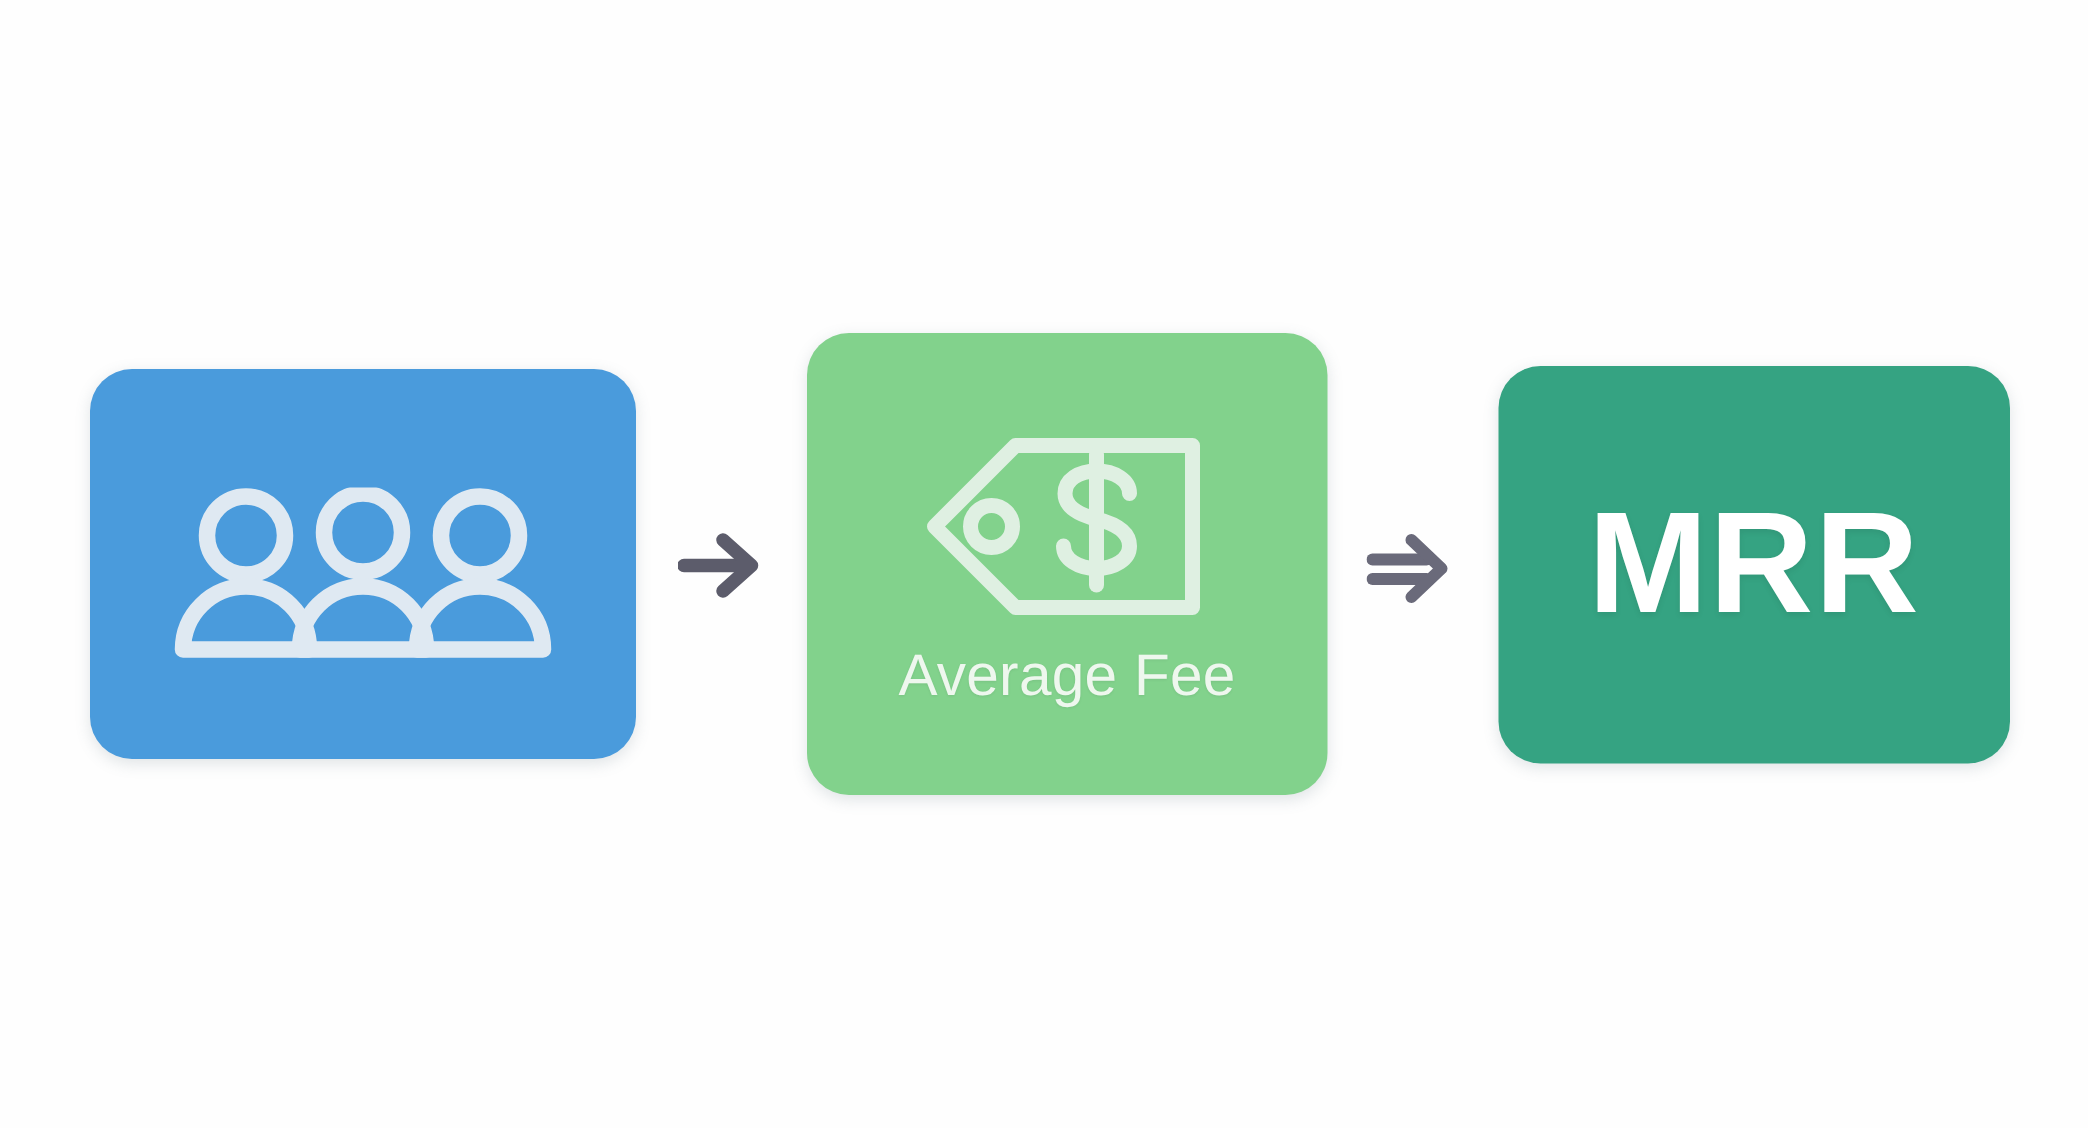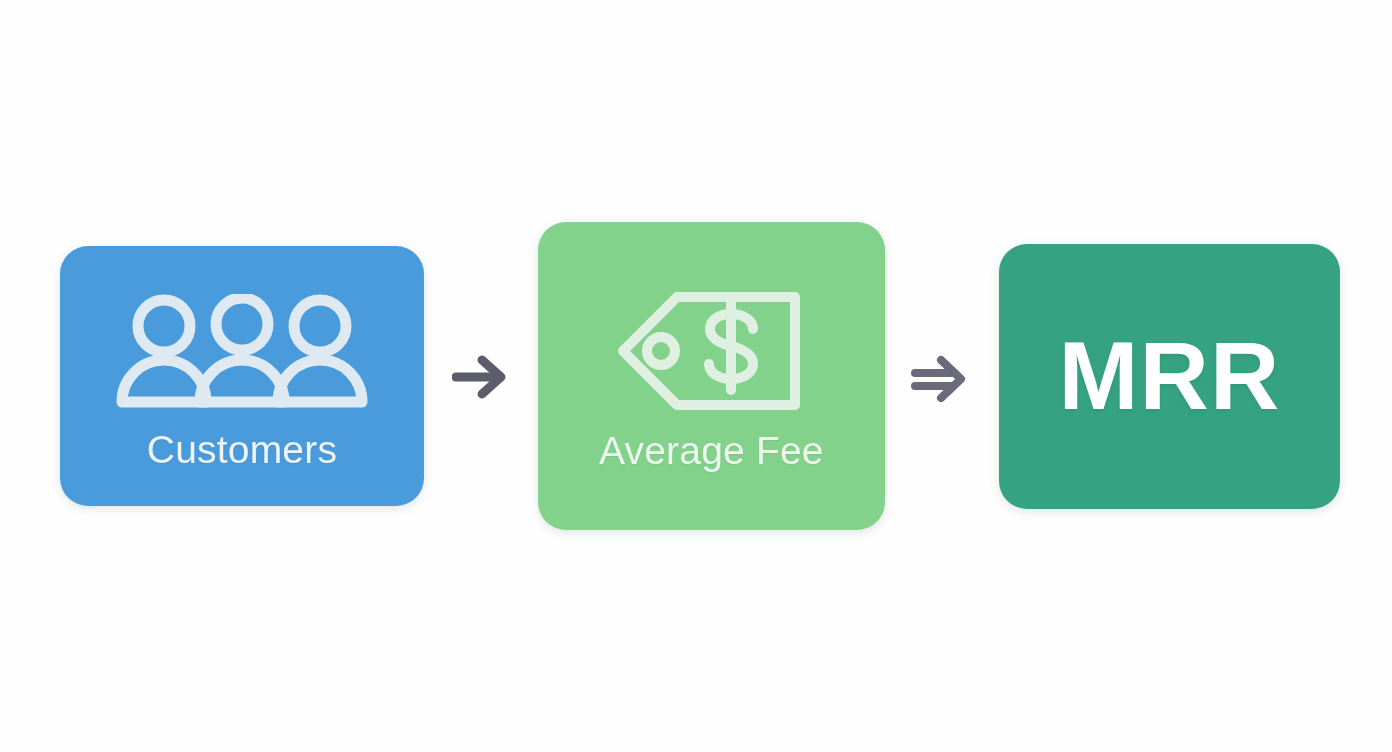--- a/index.html
+++ b/index.html
@@ -124,21 +124,20 @@
             <path d="M6 108 A42 42 0 0 1 90 108 L6 108 Z"></path>
 
             <circle cx="126" cy="30" r="26"></circle>
             <path d="M84 108 A42 42 0 0 1 168 108 L84 108 Z"></path>
 
             <circle cx="204" cy="32" r="26"></circle>
             <path d="M162 108 A42 42 0 0 1 246 108 L162 108 Z"></path>
           </g>
         </svg>
       </span>
-      <div class="card-label">Customers</div>
     </div>
 
     <div class="arrow arrow-1">
       <svg width="60" height="48" viewBox="0 0 60 48" xmlns="http://www.w3.org/2000/svg">
         <g fill="none" stroke="#5c5c6b" stroke-width="9" stroke-linecap="round" stroke-linejoin="round">
           <line x1="4" y1="25" x2="42" y2="25"></line>
           <polyline points="30,8 49,25 30,42"></polyline>
         </g>
       </svg>
     </div>

